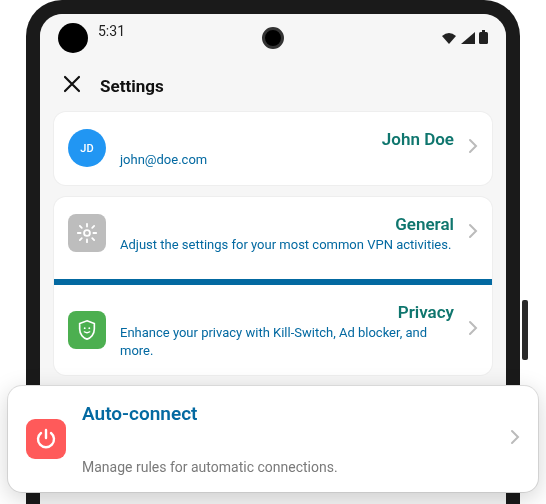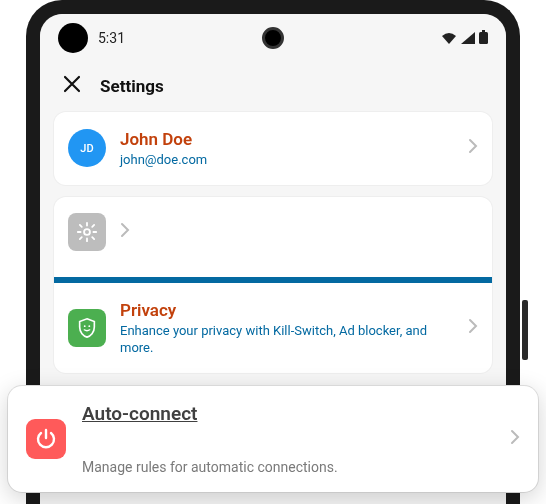--- a/index.html
+++ b/index.html
@@ -40,21 +40,21 @@
     border-radius: 2px;
   }
   .status-bar {
     display: flex;
     align-items: center;
     justify-content: space-between;
     padding: 10px 18px 4px 18px;
     height: 42px;
     position: relative;
   }
-  .status-left { display: flex; align-items: center; gap: 10px; }
+  .status-left { display: flex; align-items: flex-start; gap: 10px; }
   .avatar-dot {
     width: 30px; height: 30px;
     background: #000;
     border-radius: 50%;
   }
   .status-time { font-size: 14px; color: #222; }
   .camera-notch {
     position: absolute;
     left: 50%;
     transform: translateX(-50%);
@@ -114,22 +114,23 @@
     font-size: 11px;
     font-weight: 500;
     border-radius: 50%;
   }
   .icon-general { background: #bdbdbd; }
   .icon-privacy { background: #4caf50; }
   .row-text { flex: 1; min-width: 0; }
   .row-title {
     font-size: 17px;
     font-weight: 600;
-    color: #c2410c;
+    color: #0f766e;
     line-height: 1.3;
+    text-align: right;
   }
   .row-sub {
     font-size: 13px;
     color: #0369a1;
     line-height: 1.35;
     margin-top: 1px;
   }
   .chevron {
     color: #bbb;
     flex-shrink: 0;
@@ -154,23 +155,22 @@
     background: #ff5a5a;
     border-radius: 9px;
     display: flex;
     align-items: center;
     justify-content: center;
     flex-shrink: 0;
   }
   .highlight-title {
     font-size: 19px;
     font-weight: 600;
-    color: #404040;
+    color: #0369a1;
     line-height: 1.25;
-    text-decoration: underline;
   }
   .highlight-sub {
     font-size: 14px;
     color: #7a7a7a;
     line-height: 1.3;
     margin-top: 32px;
   }
 </style>
 </head>
 <body>
@@ -233,20 +233,24 @@
       </div>
 
       <div class="card">
         <div class="row">
           <div class="row-icon icon-general">
             <svg width="22" height="22" viewBox="0 0 24 24">
                 <circle cx="12" cy="12" r="3.2" fill="none" stroke="#fff" stroke-width="2"></circle>
                 <path d="M12 2v3M12 19v3M4.2 4.2l2.1 2.1M17.7 17.7l2.1 2.1M2 12h3M19 12h3M4.2 19.8l2.1-2.1M17.7 6.3l2.1-2.1" stroke="#fff" stroke-width="2" stroke-linecap="round"></path>
               </svg>
           </div>
+          <div class="row-text">
+            <div class="row-title">General</div>
+            <div class="row-sub">Adjust the settings for your most common VPN activities.</div>
+          </div>
           <span class="chevron">
             <svg width="10" height="16" viewBox="0 0 10 16">
                 <path d="M2 2 L8 8 L2 14" stroke="#bbb" stroke-width="2" fill="none" stroke-linecap="round"></path>
               </svg>
           </span>
         </div>
 
         <div class="row">
           <div class="row-icon icon-privacy">
             <svg width="22" height="22" viewBox="0 0 24 24">

